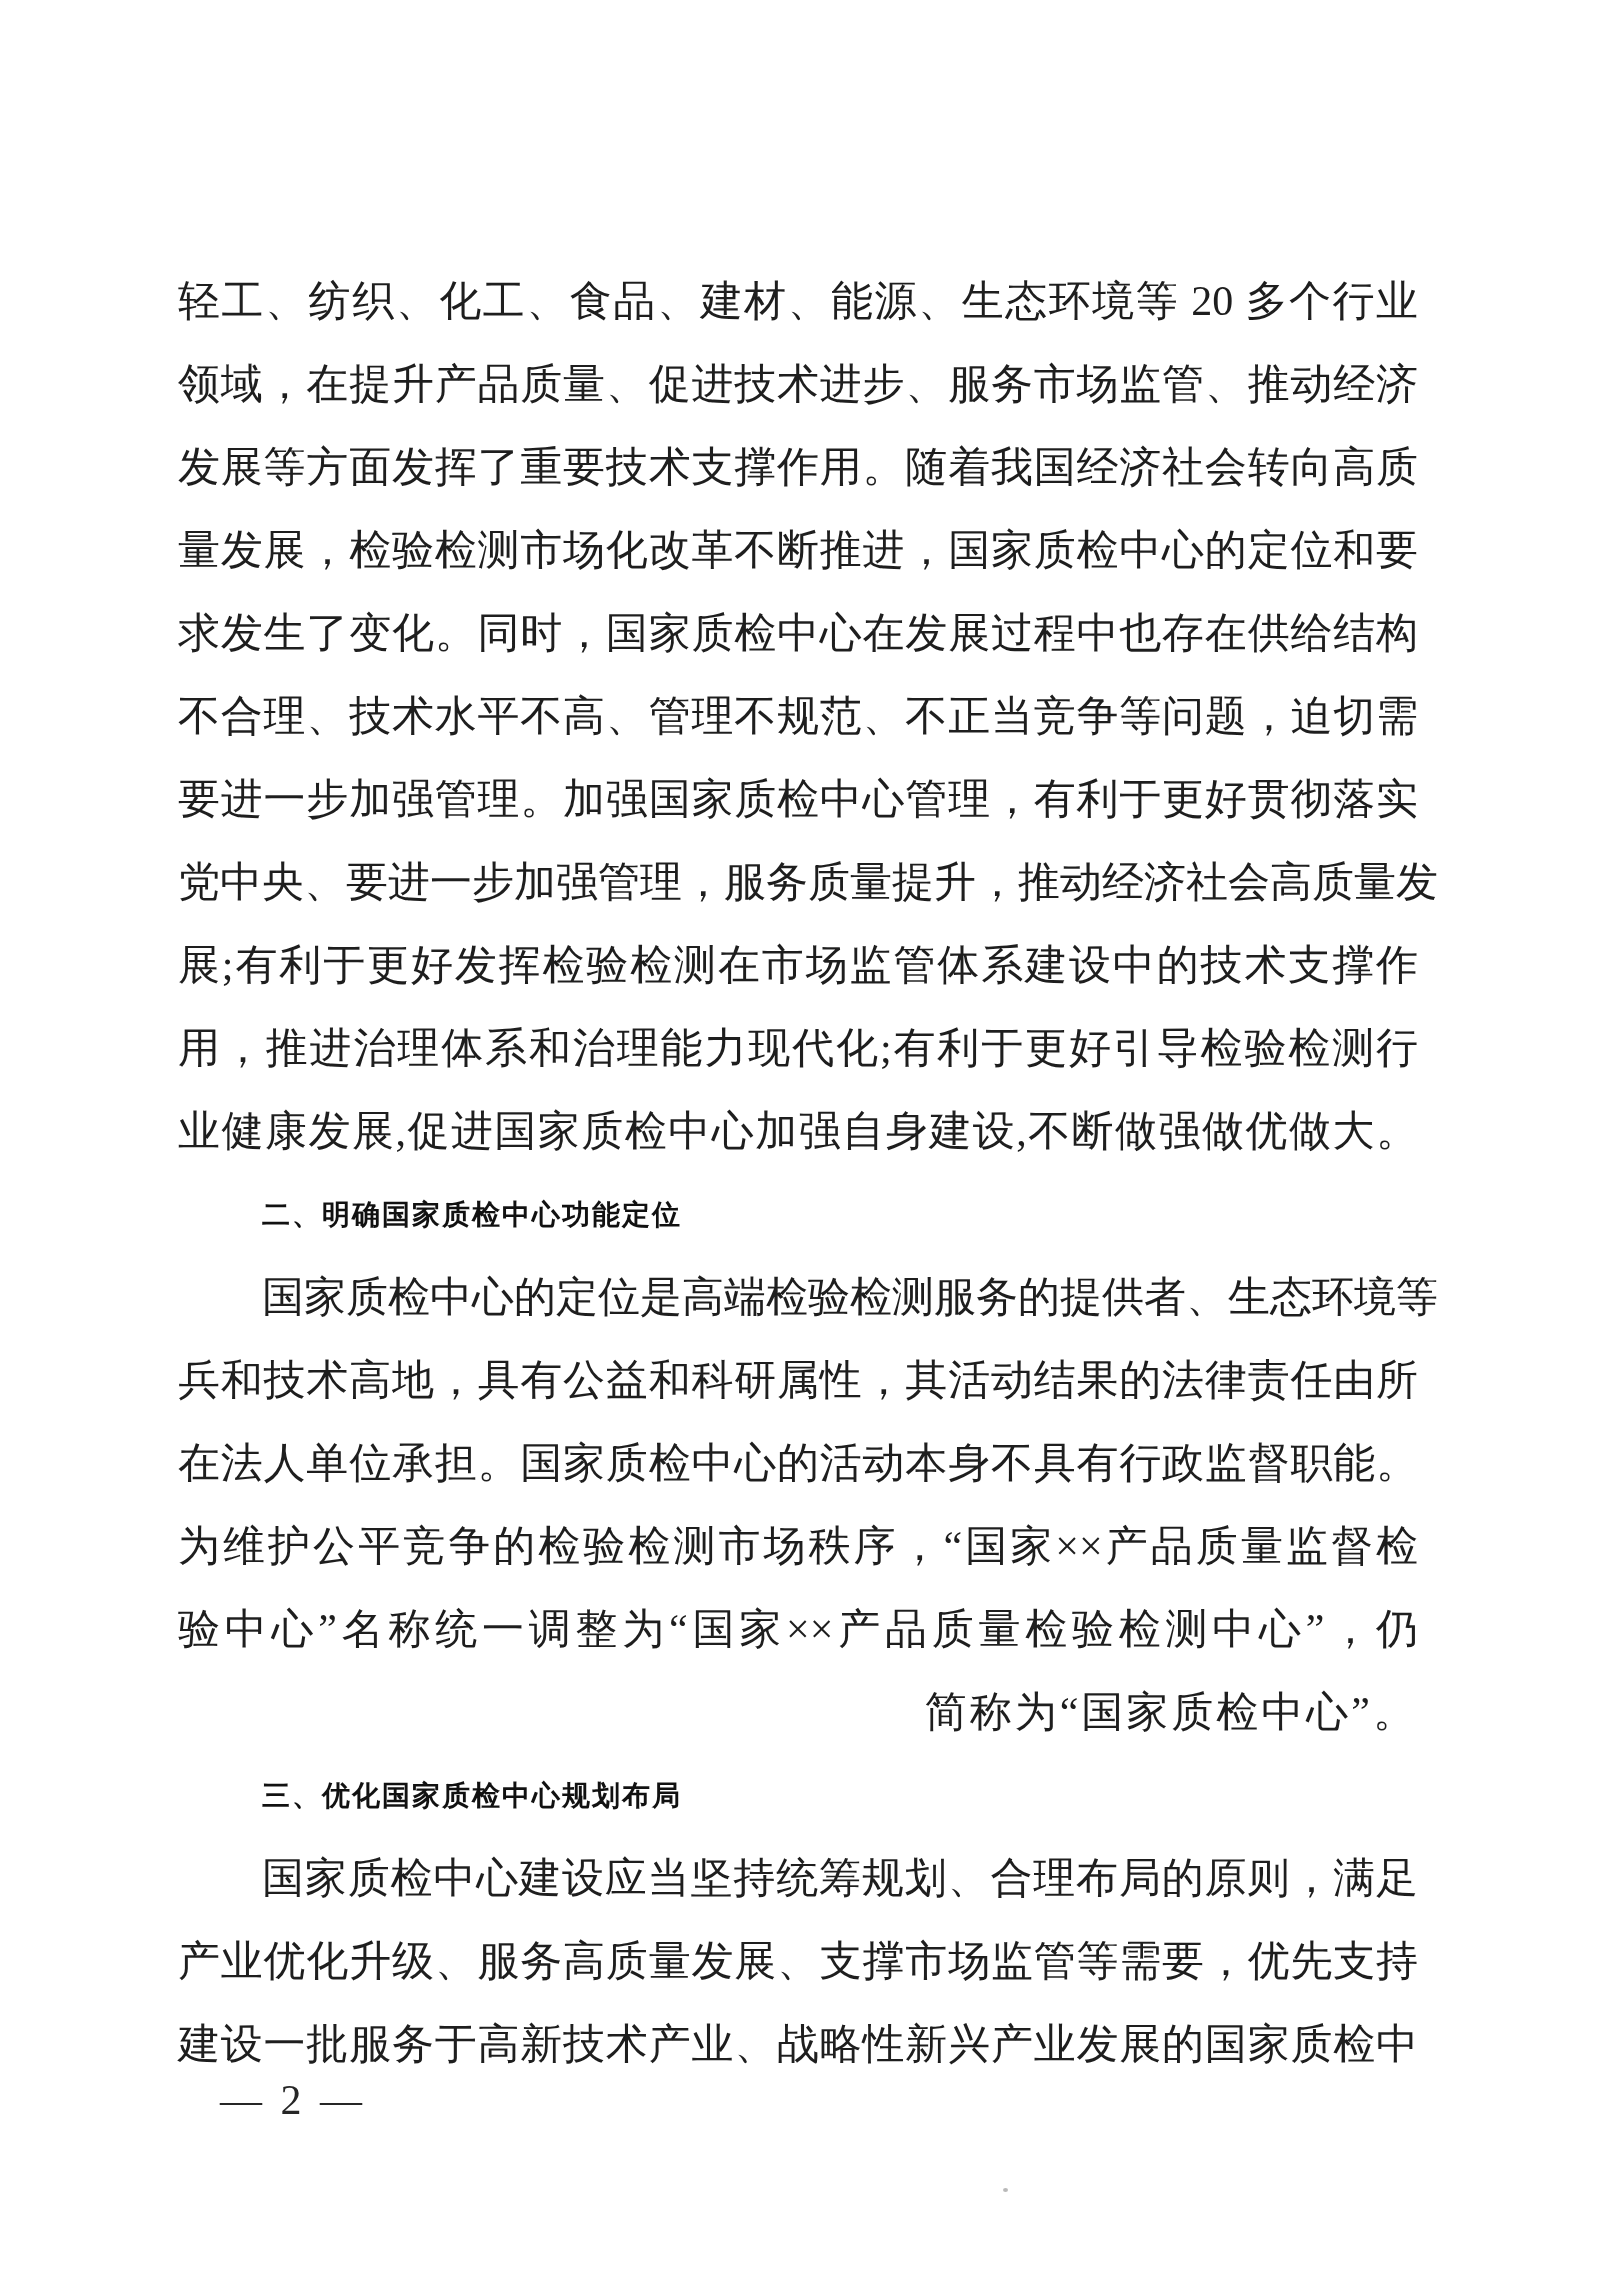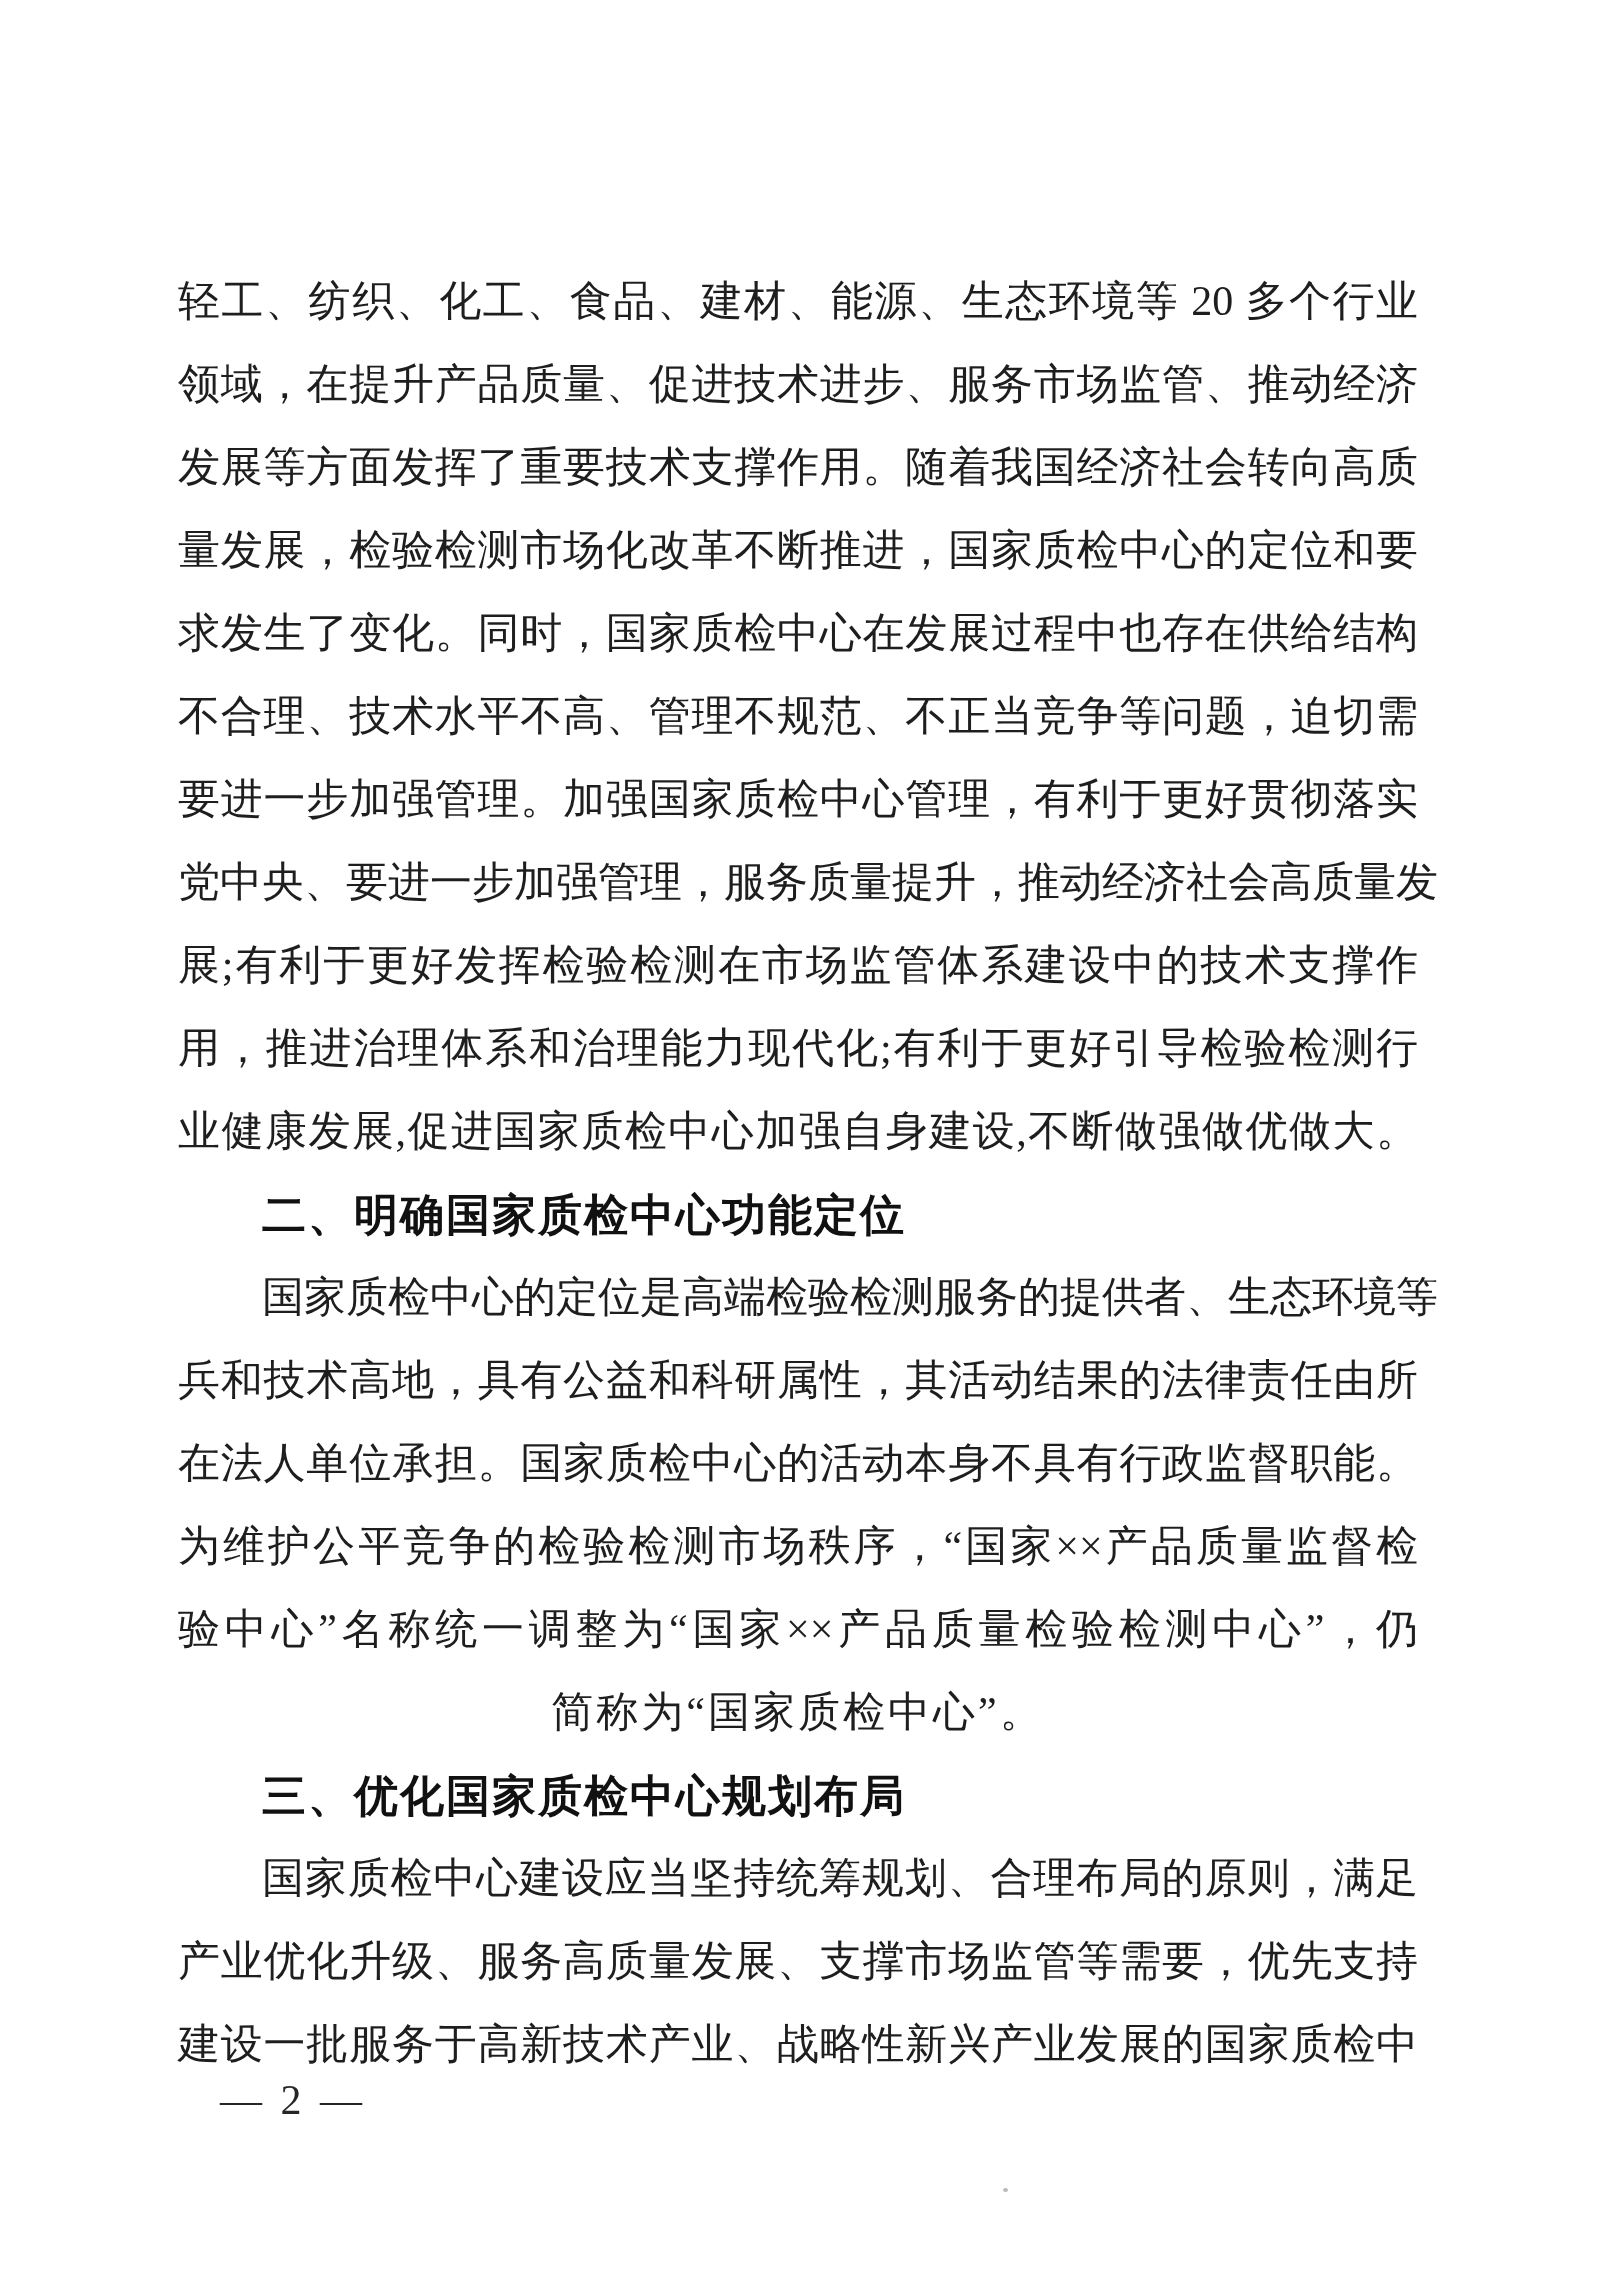--- a/index.html
+++ b/index.html
@@ -32,28 +32,28 @@
   }
   .line.justify {
     text-align: justify;
     text-align-last: justify;
     text-justify: inter-character;
   }
   .line.indent {
     text-indent: 84px;
   }
   .line.plain {
-    text-align: center;
+    text-align: right;
     letter-spacing: 3px;
   }
   .line.heading {
     font-family: "Liberation Sans", "DejaVu Sans", sans-serif;
     font-weight: 700;
     color: #111111;
-    font-size: 44px;
+    font-size: 28px;
     text-indent: 84px;
     letter-spacing: 2px;
     text-align: left;
   }
   .footer {
     position: absolute;
     left: 220px;
     top: 2072px;
     height: 56px;
     line-height: 56px;

